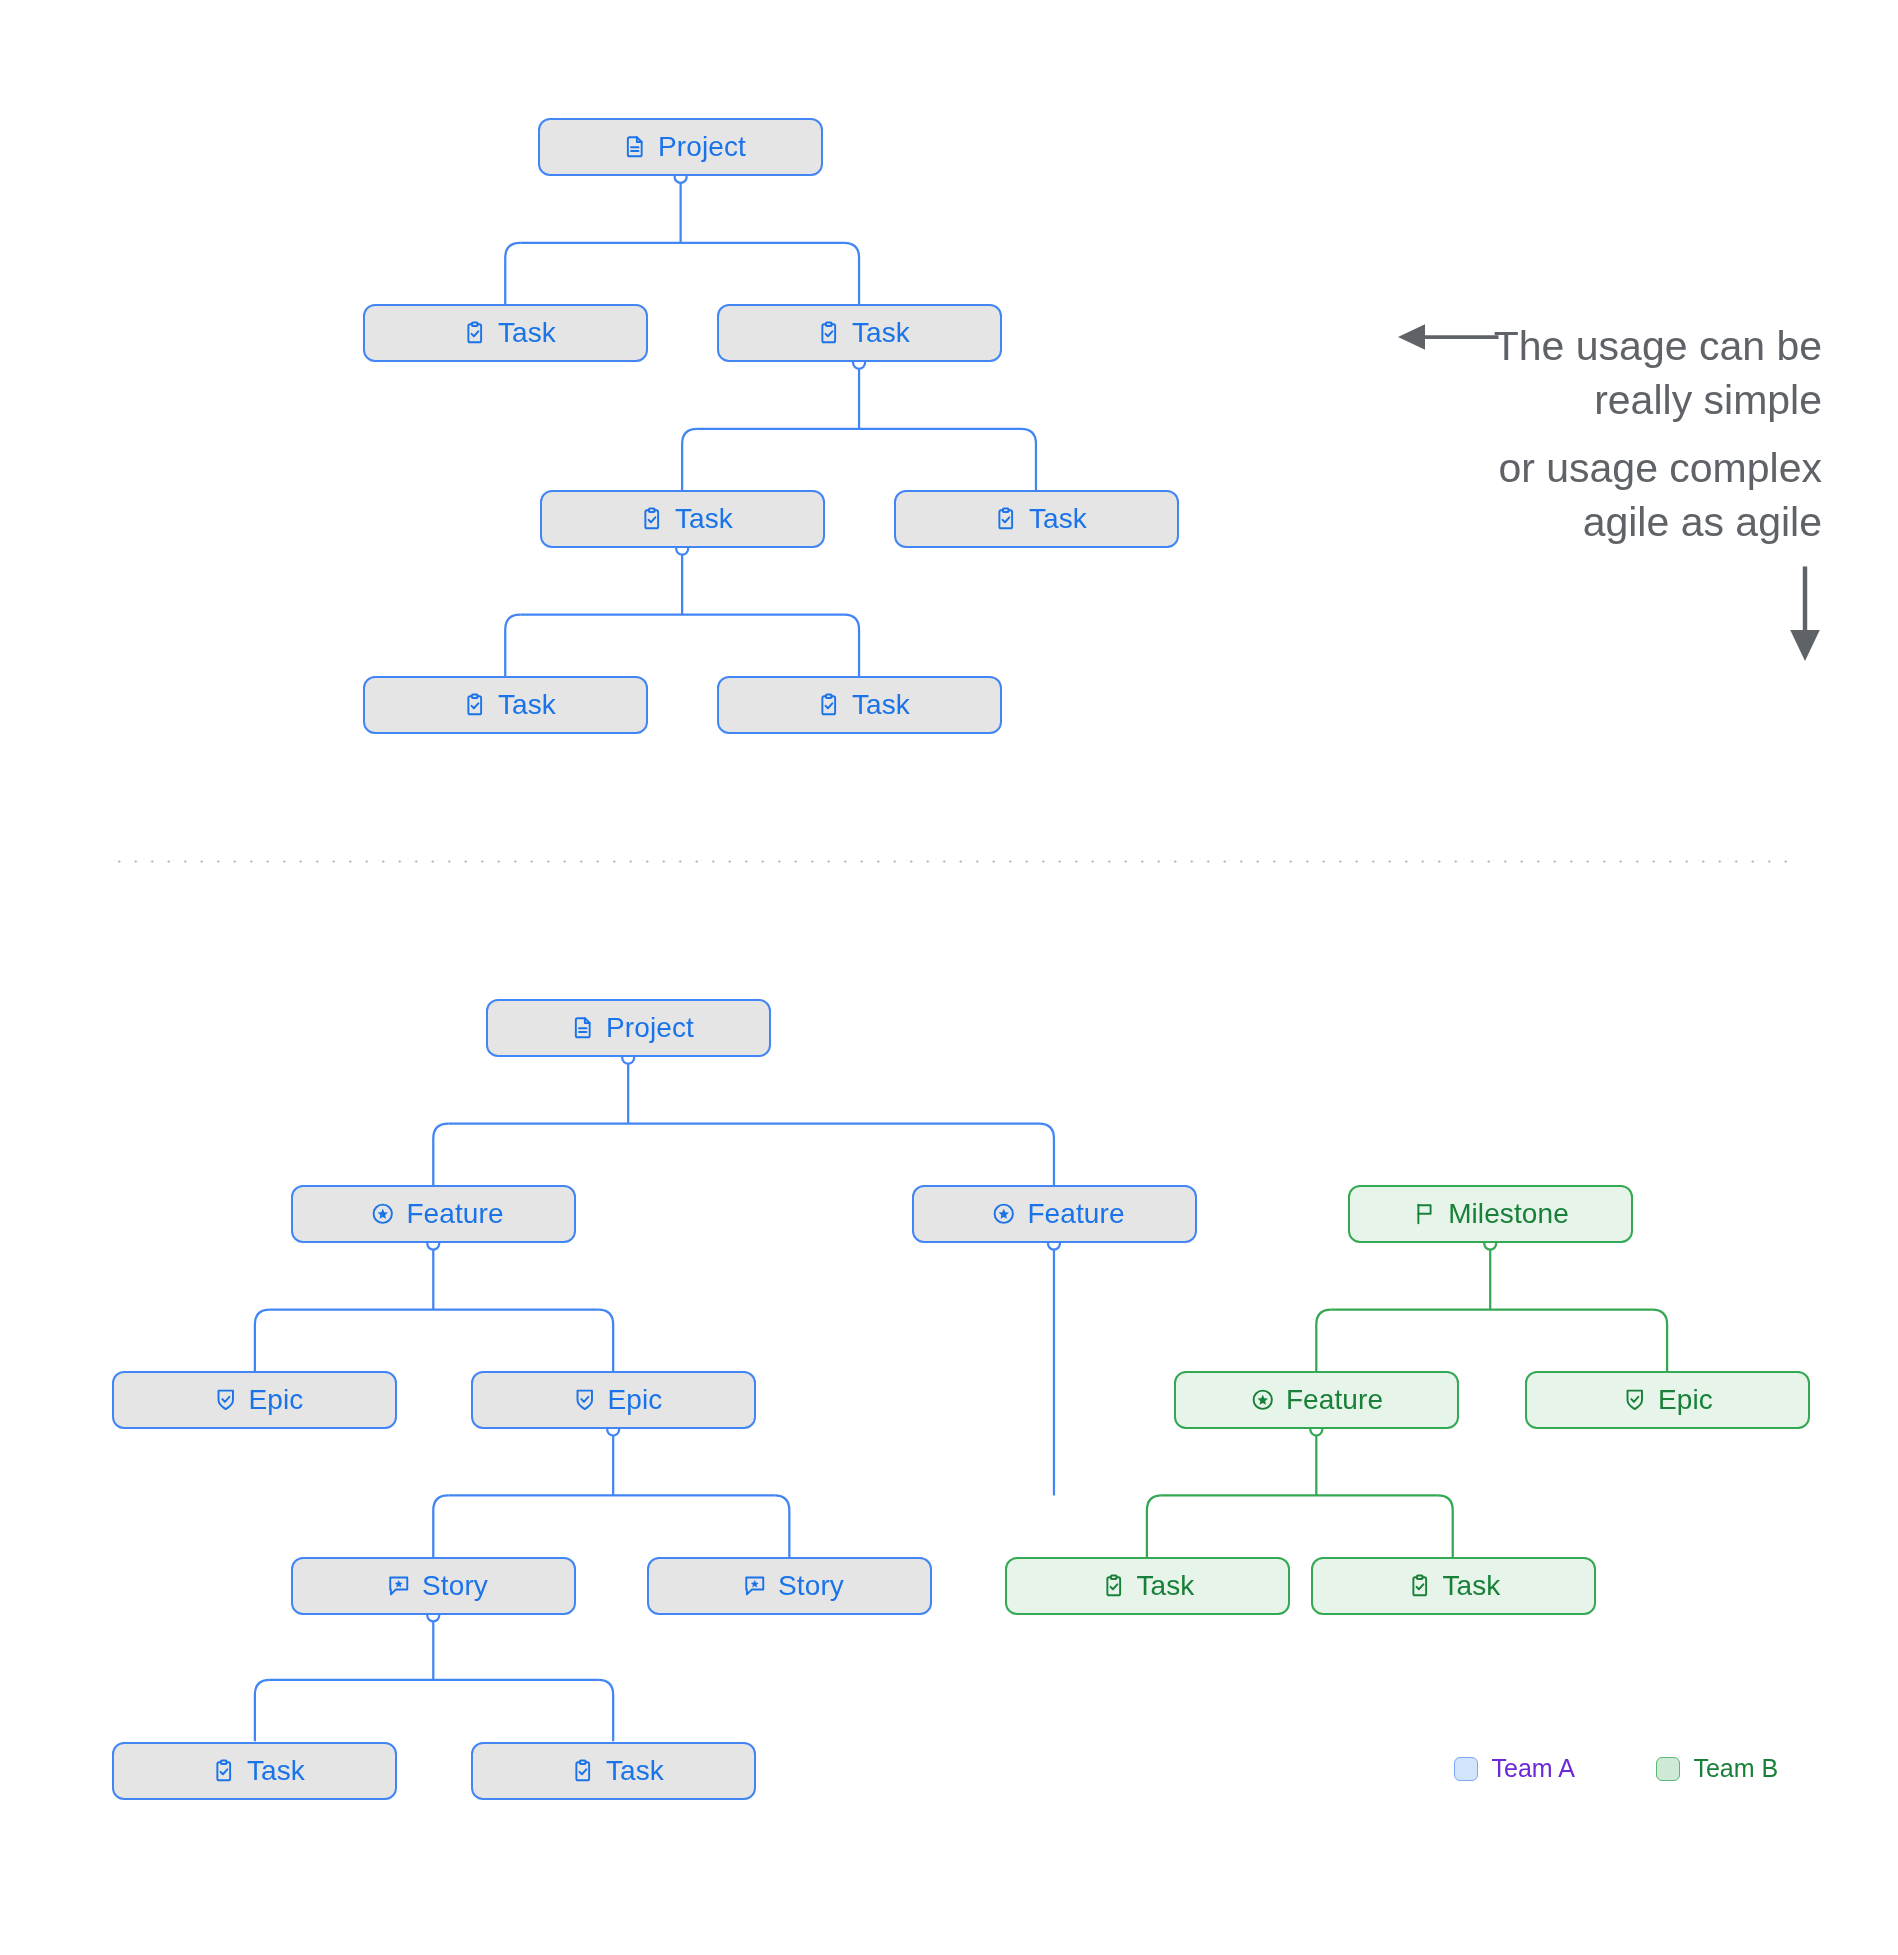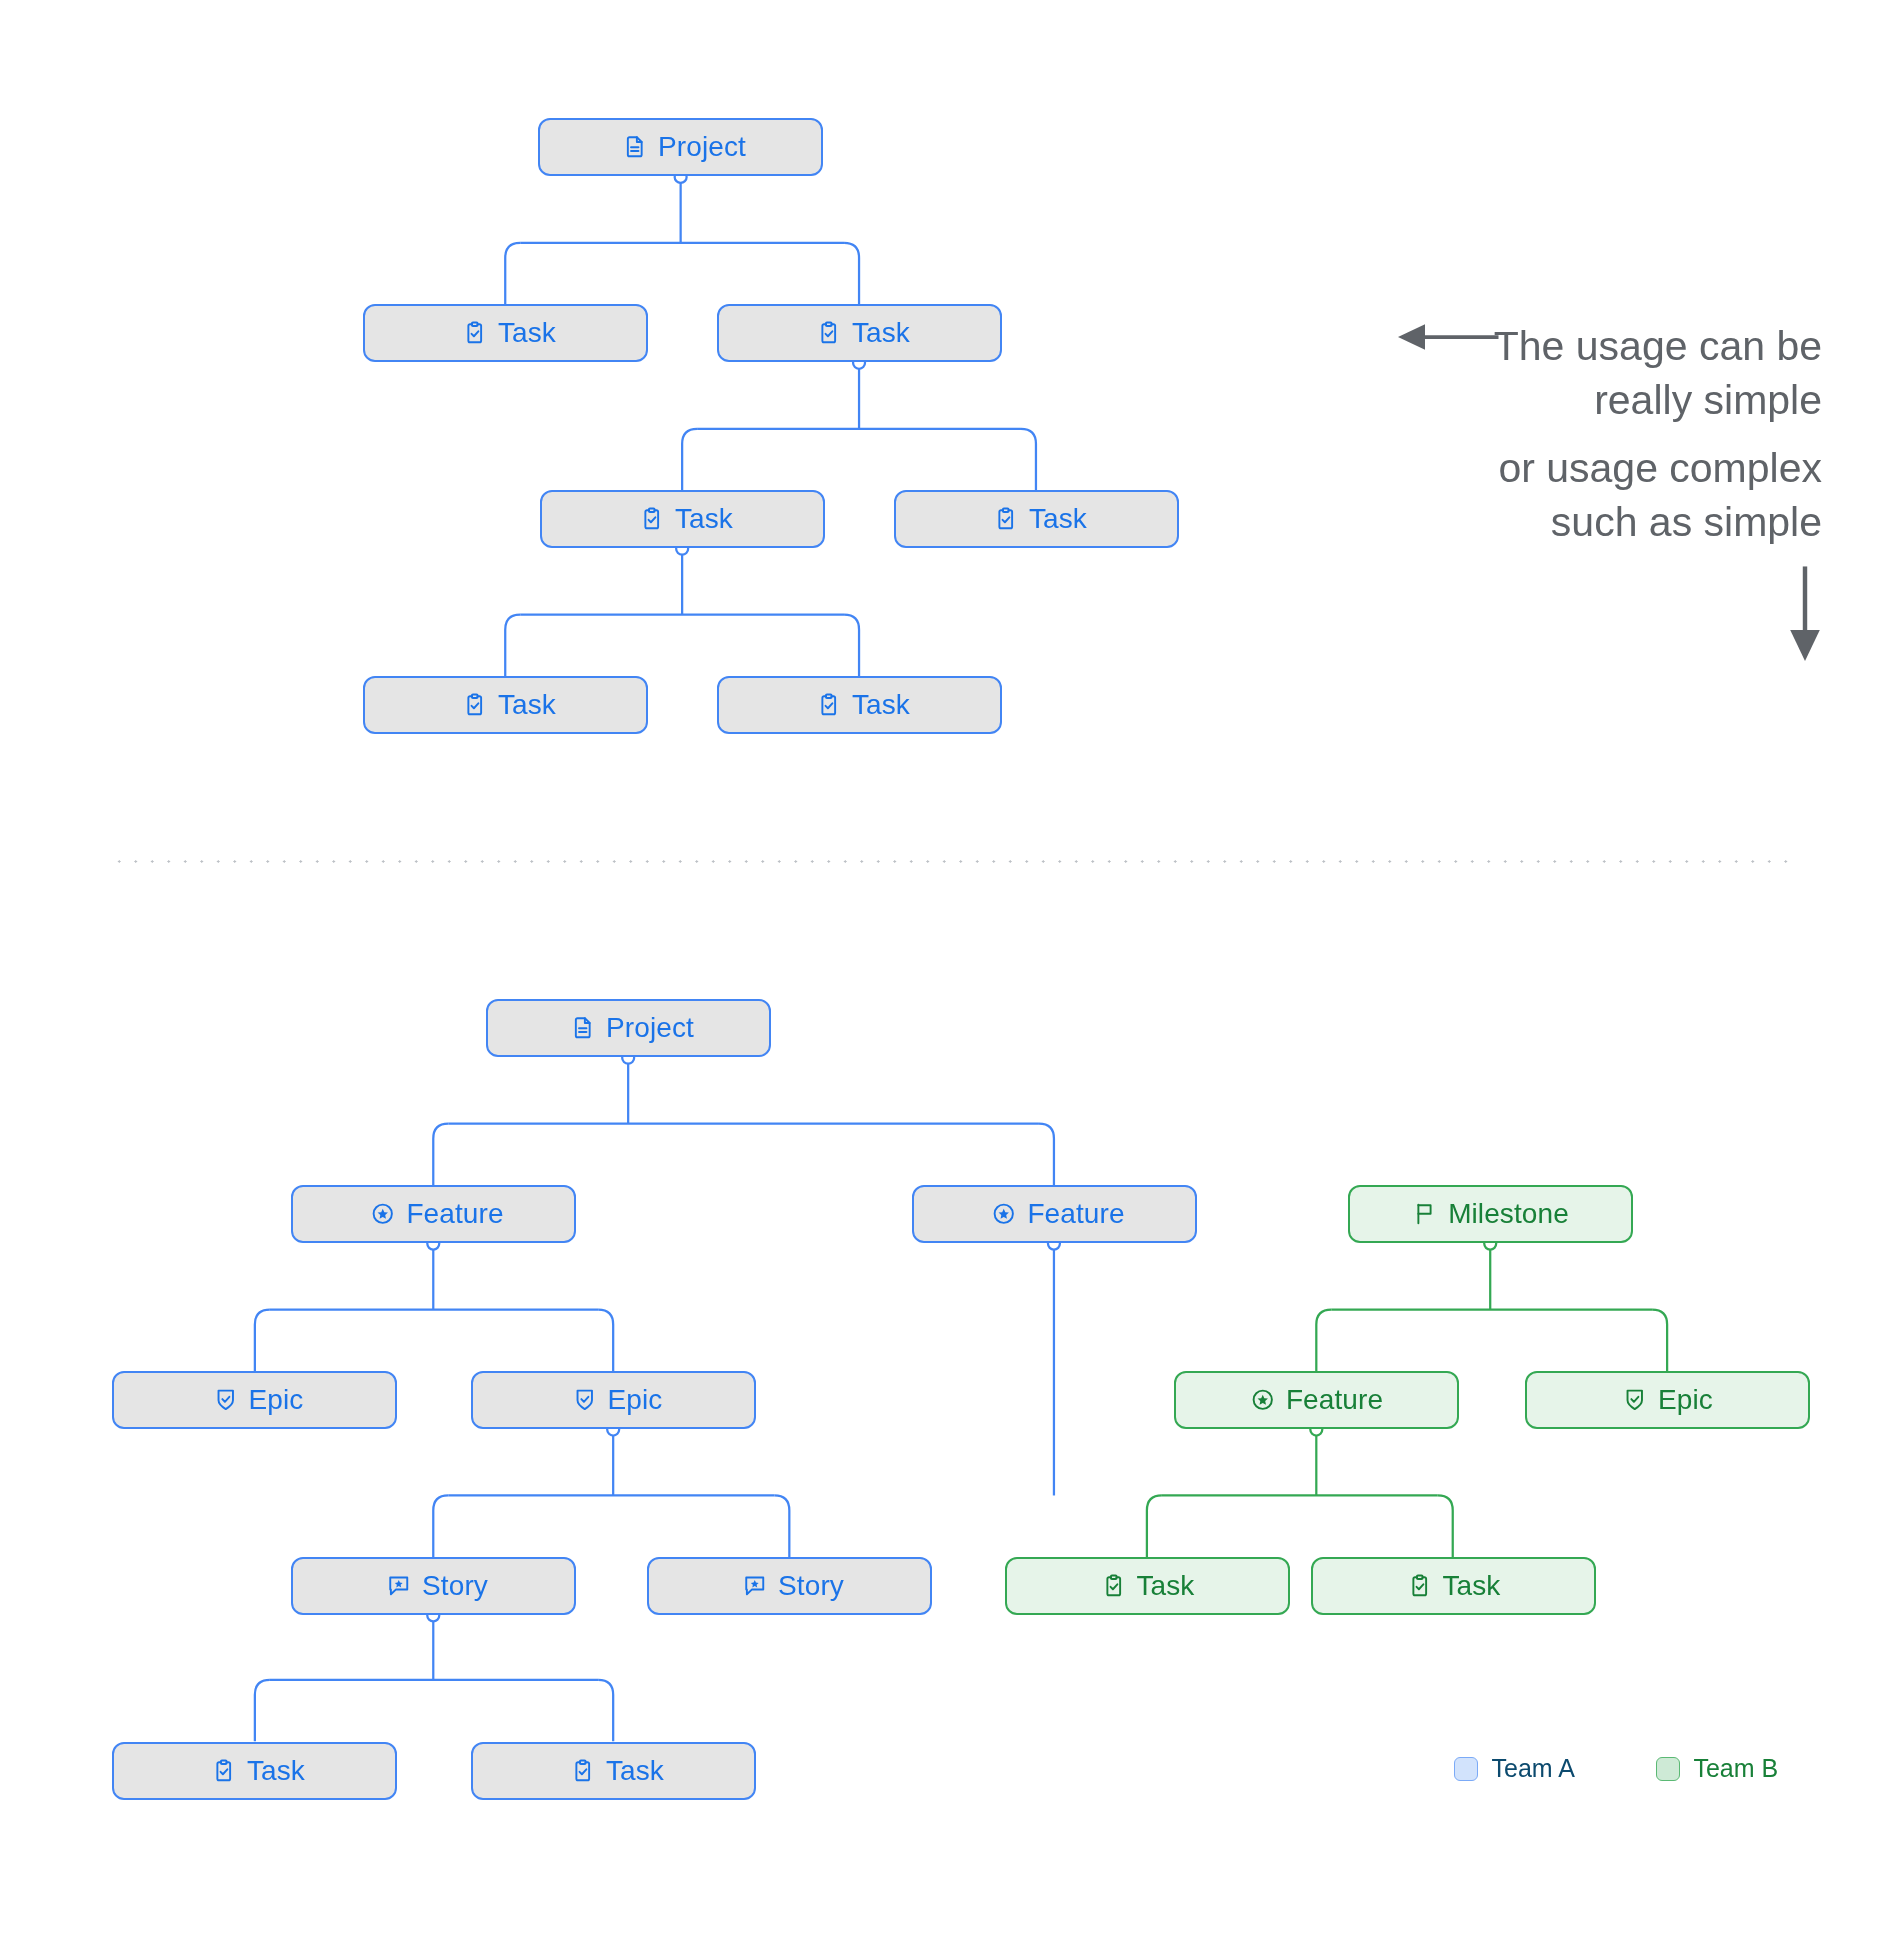--- a/index.html
+++ b/index.html
@@ -34,21 +34,21 @@
   .note{
     position:absolute;left:1492px;top:319px;width:330px;
     text-align:right;color:#5f6368;font-size:41px;line-height:1.32;
   }
   .note .ln{display:block;}
   .note .gap{display:block;height:13.5px;}
 
   .legend{position:absolute;left:1454px;top:1754px;display:flex;align-items:center;gap:81px;}
   .legend .item{display:flex;align-items:center;gap:13.5px;font-size:25px;}
   .legend .sw{width:24px;height:24px;border-radius:6px;box-sizing:border-box;}
-  .legend .item.a{color:#0c4a6e;}
+  .legend .item.a{color:#6d28d9;}
   .legend .item.a .sw{background:#d2e3fc;border:1.5px solid #7baaf7;}
   .legend .item.b{color:#188038;}
   .legend .item.b .sw{background:#ceead6;border:1.5px solid #5bb974;}
 </style>
 </head>
 <body>
 
 <div class="canvas">
 
   <svg class="edges" id="edge-layer" viewBox="0 0 2532 2608" xmlns="http://www.w3.org/2000/svg">
@@ -309,21 +309,21 @@
       </div>
     </div>
 
   <div class="divider"></div>
 
   <div class="note">
     <span class="ln">The usage can be</span>
     <span class="ln">really simple</span>
     <span class="gap"></span>
     <span class="ln">or usage complex</span>
-    <span class="ln">such as simple</span>
+    <span class="ln">agile as agile</span>
   </div>
 
   <svg style="position:absolute;left:1395px;top:322px;width:105px;height:30px;" viewBox="0 0 140 40">
     <line x1="138" y1="20" x2="34" y2="20" stroke="#5f6368" stroke-width="5"></line>
     <polygon points="4,20 40,3 40,37" fill="#5f6368"></polygon>
   </svg>
 
   <svg style="position:absolute;left:1788px;top:566px;width:34px;height:97px;" viewBox="0 0 46 130">
     <line x1="23" y1="0" x2="23" y2="92" stroke="#5f6368" stroke-width="6"></line>
     <polygon points="23,128 3,86 43,86" fill="#5f6368"></polygon>

